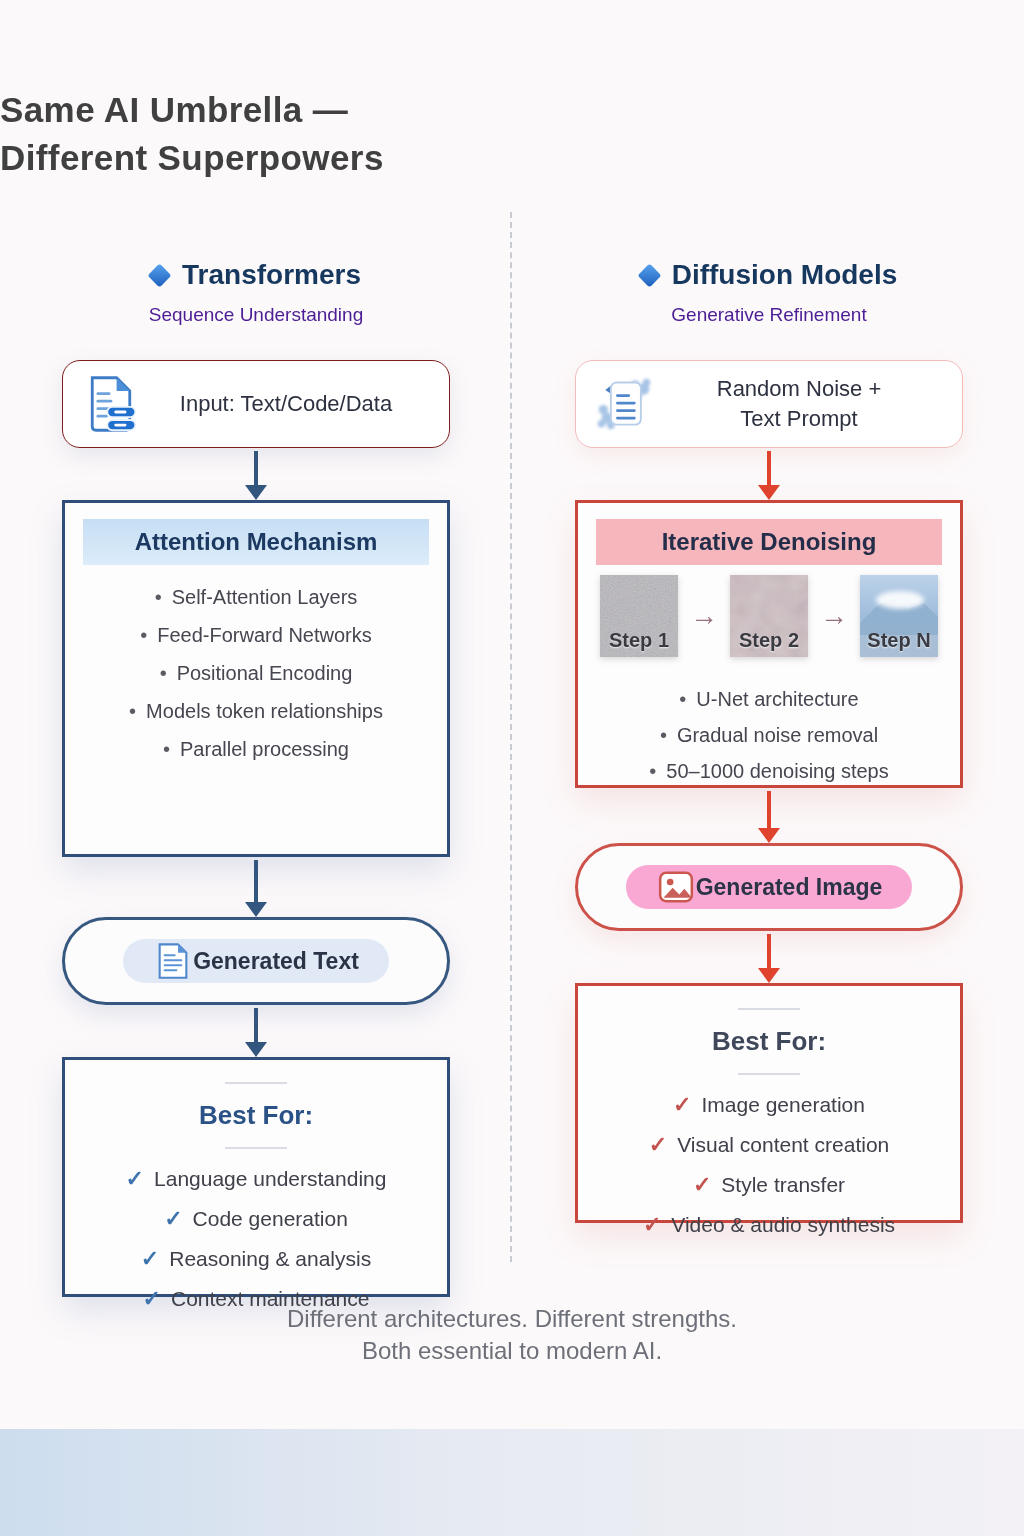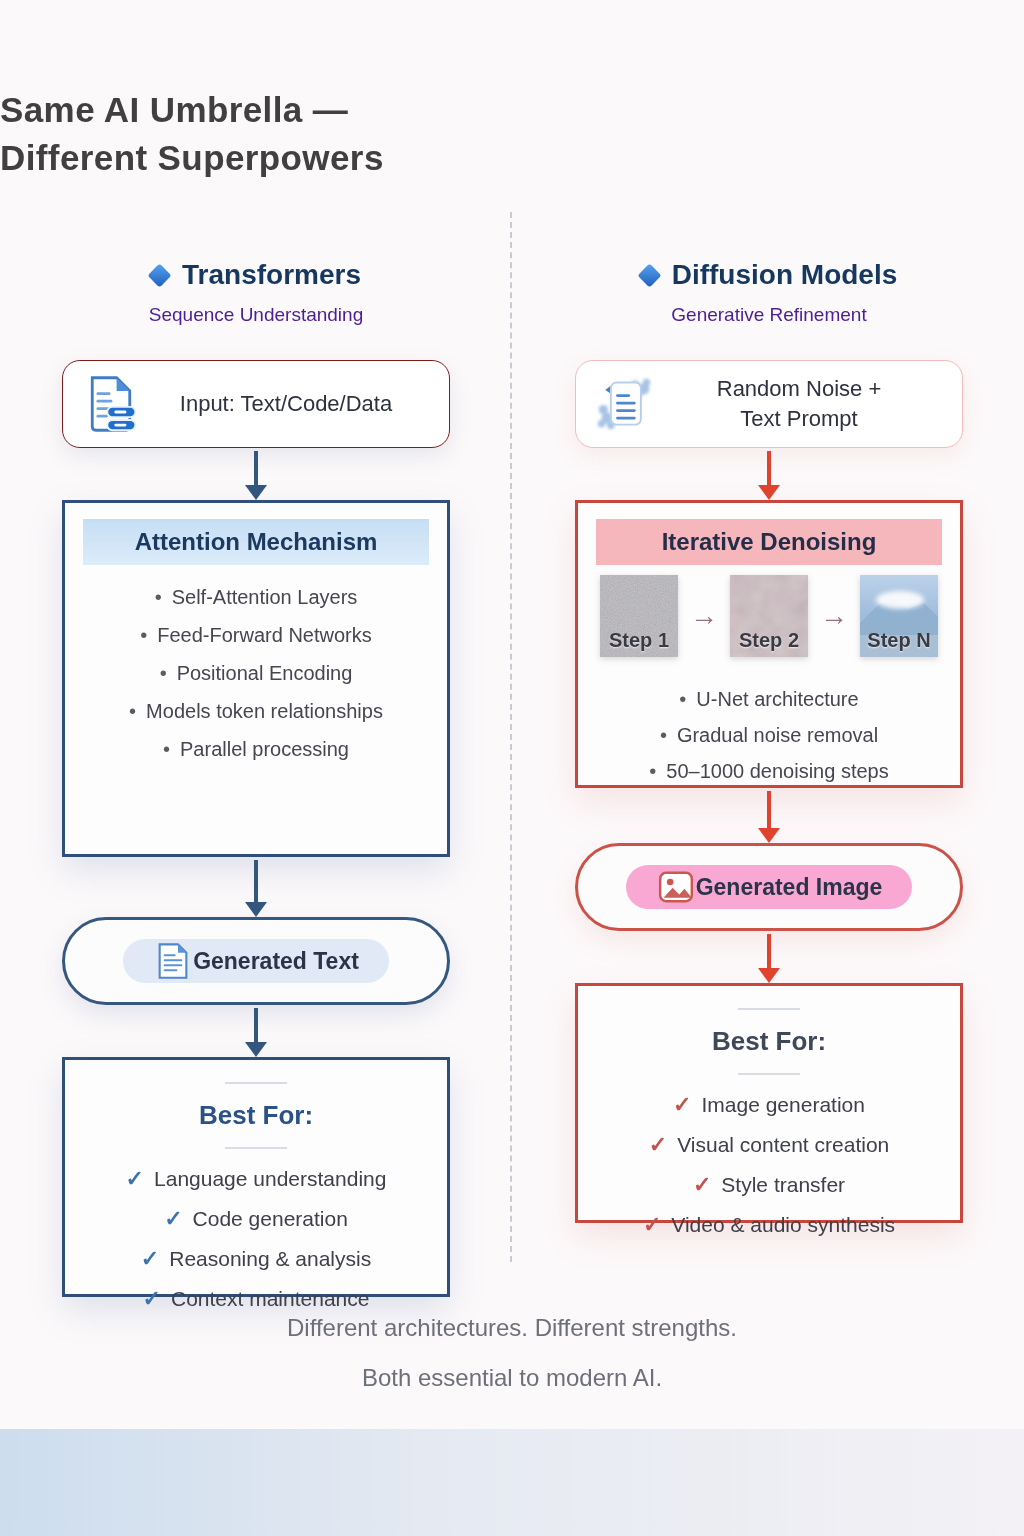--- a/index.html
+++ b/index.html
@@ -96,21 +96,21 @@
   .best-left .best-title{color:#2b5286;}
   .best-right .best-title{color:#3f475a;}
   .checks{list-style:none;margin:10px 0 12px;padding:0;}
   .checks li{font-size:21px;color:#3f4049;line-height:40px;}
   .check-glyph{font-weight:bold;margin-right:10px;font-size:22px;}
   .c-blue{color:#3e74ae;}
   .c-red{color:#c2534e;}
 
   .footer{
     position:absolute;top:1303px;left:0;width:100%;text-align:center;
-    font-size:24px;line-height:50px;color:#6d6f79;white-space:pre-line;
+    font-size:24px;line-height:32px;color:#6d6f79;white-space:pre-line;
   }
 
   .bottom-band{
     position:absolute;left:0;top:1429px;width:1024px;height:107px;
     background:linear-gradient(90deg,#cdddee 0%,#e6eaf2 45%,#f3f1f5 100%);
   }
 </style>
 </head>
 <body>
 

